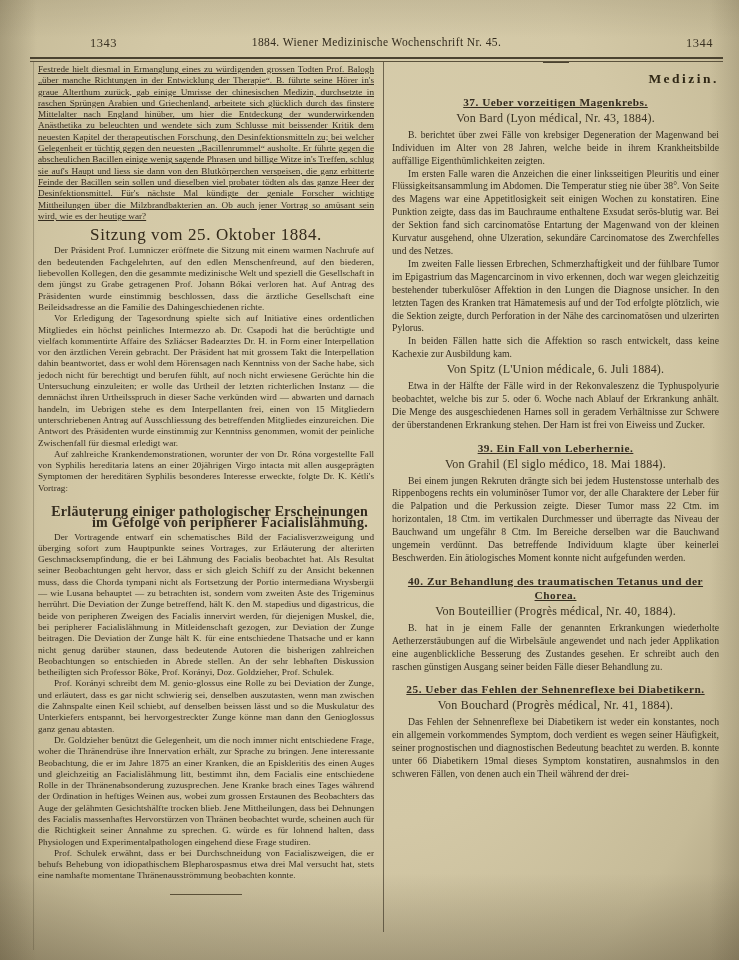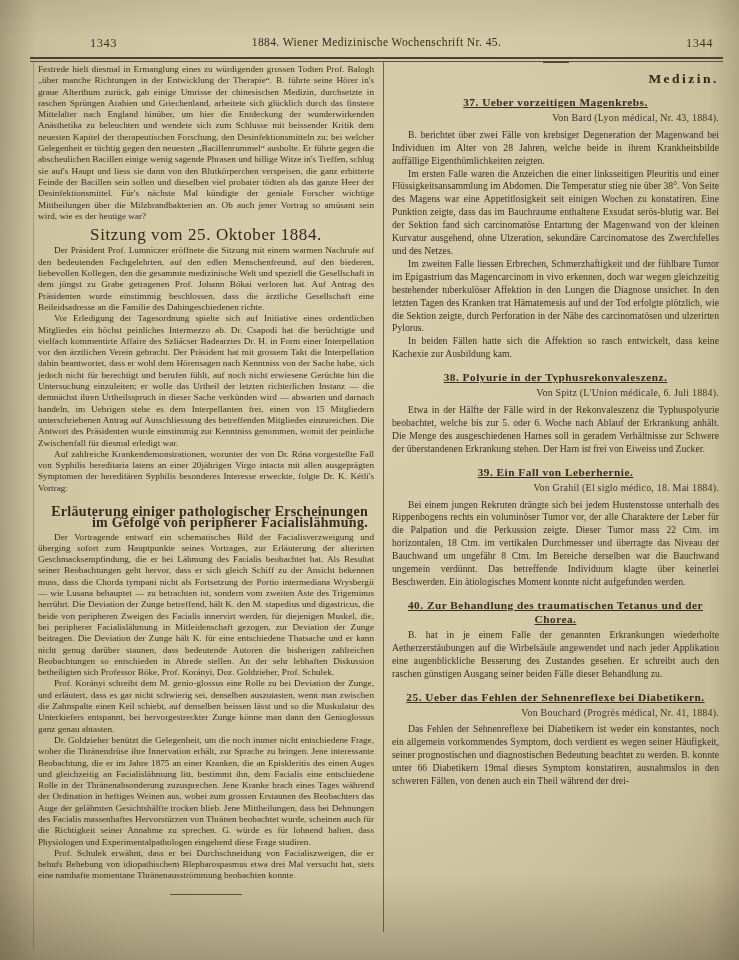--- a/index.html
+++ b/index.html
@@ -30,21 +30,21 @@
   .rule-double{position:absolute;top:57px;left:30px;right:16px;}
   .rule-double .r1{height:2px;background:#4a4230;margin-bottom:2px;}
   .rule-double .r2{height:1px;background:#5a513c;}
   .col-divider{position:absolute;top:62px;bottom:28px;left:383px;width:1px;background:rgba(74,66,48,0.75);}
   .margin-line{position:absolute;top:62px;bottom:10px;left:33px;width:1px;background:rgba(90,80,58,0.35);}
   
   .col{position:absolute;text-align:justify;}
   .col.left{left:38px;width:336px;top:64px;font-size:9.2px;line-height:11.3px;}
   .col.right{left:392px;width:327px;top:62px;font-size:9.7px;line-height:12.9px;}
   p{margin:0;text-indent:16px;}
-  p.noindent{text-indent:0;}
+  p.noindent{text-indent:0;text-decoration:underline;}
   .session-heading{
     font-size:17px;font-weight:normal;text-align:center;letter-spacing:0.6px;
     margin:7px 0 5px 0;text-indent:0;color:#32291a;
   }
   .lecture-heading{
     font-size:14px;font-weight:bold;text-align:right;letter-spacing:0.3px;
     margin:12px 6px 3px 6px;text-indent:0;
   }
   .end-rule{width:72px;height:1px;background:#5a5038;margin:12px auto 0 auto;}
   
@@ -56,21 +56,21 @@
   .medizin{
     font-size:13.5px;font-weight:bold;letter-spacing:2.5px;text-align:right;
     margin:0 0 8px 0;color:#2f2715;
   }
   .article{margin-bottom:2px;}
   .article-heading{
     font-size:11.3px;font-weight:bold;text-align:center;letter-spacing:0.5px;
     margin:9px 4px 3px 4px;line-height:14px;text-decoration:underline;
   }
   .byline{
-    font-size:10px;text-align:right;text-indent:0;letter-spacing:0.2px;
+    font-size:12px;text-align:center;text-indent:0;letter-spacing:0.2px;
     margin:0 0 4px 0;color:#3a3222;
   }
 </style>
 </head>
 <body>
 
 <div class="page">
 
   <div class="header">
     <span class="pagenum left">1343</span>
@@ -107,33 +107,33 @@
     <div class="article">
       <div class="article-heading">37. Ueber vorzeitigen Magenkrebs.</div>
       <div class="byline">Von Bard (Lyon médical, Nr. 43, 1884).</div>
       <p>B. berichtet über zwei Fälle von krebsiger Degeneration der Magenwand bei Individuen im Alter von 28 Jahren, welche beide in ihrem Krankheitsbilde auffällige Eigenthümlichkeiten zeigten.</p>
       <p>Im ersten Falle waren die Anzeichen die einer linksseitigen Pleuritis und einer Flüssigkeitsansammlung im Abdomen. Die Temperatur stieg nie über 38°. Von Seite des Magens war eine Appetitlosigkeit seit einigen Wochen zu konstatiren. Eine Punktion zeigte, dass das im Bauchraume enthaltene Exsudat serös-blutig war. Bei der Sektion fand sich carcinomatöse Entartung der Magenwand von der kleinen Kurvatur ausgehend, ohne Ulzeration, sekundäre Carcinomatose des Zwerchfelles und des Netzes.</p>
       <p>Im zweiten Falle liessen Erbrechen, Schmerzhaftigkeit und der fühlbare Tumor im Epigastrium das Magencarcinom in vivo erkennen, doch war wegen gleichzeitig bestehender tuberkulöser Affektion in den Lungen die Diagnose unsicher. In den letzten Tagen des Kranken trat Hämatemesis auf und der Tod erfolgte plötzlich, wie die Sektion zeigte, durch Perforation in der Nähe des carcinomatösen und ulzerirten Pylorus.</p>
       <p>In beiden Fällen hatte sich die Affektion so rasch entwickelt, dass keine Kachexie zur Ausbildung kam.</p>
     </div>
 
     <div class="article">
-      <div class="article-heading">38. Polyurie in der Typhusrekonvaleszenz.</div>
       <div class="byline">Von Spitz (L'Union médicale, 6. Juli 1884).</div>
       <p>Etwa in der Hälfte der Fälle wird in der Rekonvaleszenz die Typhuspolyurie beobachtet, welche bis zur 5. oder 6. Woche nach Ablauf der Erkrankung anhält. Die Menge des ausgeschiedenen Harnes soll in geradem Verhältnisse zur Schwere der überstandenen Erkrankung stehen. Der Harn ist frei von Eiweiss und Zucker.</p>
     </div>
 
     <div class="article">
       <div class="article-heading">39. Ein Fall von Leberhernie.</div>
       <div class="byline">Von Grahil (El siglo médico, 18. Mai 1884).</div>
       <p>Bei einem jungen Rekruten drängte sich bei jedem Hustenstosse unterhalb des Rippenbogens rechts ein voluminöser Tumor vor, der alle Charaktere der Leber für die Palpation und die Perkussion zeigte. Dieser Tumor mass 22 Ctm. im horizontalen, 18 Ctm. im vertikalen Durchmesser und überragte das Niveau der Bauchwand um ungefähr 8 Ctm. Im Bereiche derselben war die Bauchwand ungemein verdünnt. Das betreffende Individuum klagte über keinerlei Beschwerden. Ein ätiologisches Moment konnte nicht aufgefunden werden.</p>
     </div>
 
     <div class="article">
       <div class="article-heading">40. Zur Behandlung des traumatischen Tetanus und der Chorea.</div>
+      <div class="byline">Von Bouteillier (Progrès médical, Nr. 40, 1884).</div>
       <p>B. hat in je einem Falle der genannten Erkrankungen wiederholte Aetherzerstäubungen auf die Wirbelsäule angewendet und nach jeder Applikation eine augenblickliche Besserung des Zustandes gesehen. Er schreibt auch den raschen günstigen Ausgang seiner beiden Fälle dieser Behandlung zu.</p>
     </div>
 
     <div class="article">
       <div class="article-heading">25. Ueber das Fehlen der Sehnenreflexe bei Diabetikern.</div>
       <div class="byline">Von Bouchard (Progrès médical, Nr. 41, 1884).</div>
       <p>Das Fehlen der Sehnenreflexe bei Diabetikern ist weder ein konstantes, noch ein allgemein vorkommendes Symptom, doch verdient es wegen seiner Häufigkeit, seiner prognostischen und diagnostischen Bedeutung beachtet zu werden. B. konnte unter 66 Diabetikern 19mal dieses Symptom konstatiren, ausnahmslos in den schweren Fällen, von denen auch ein Theil während der drei-</p>
     </div>
   </div>
 

